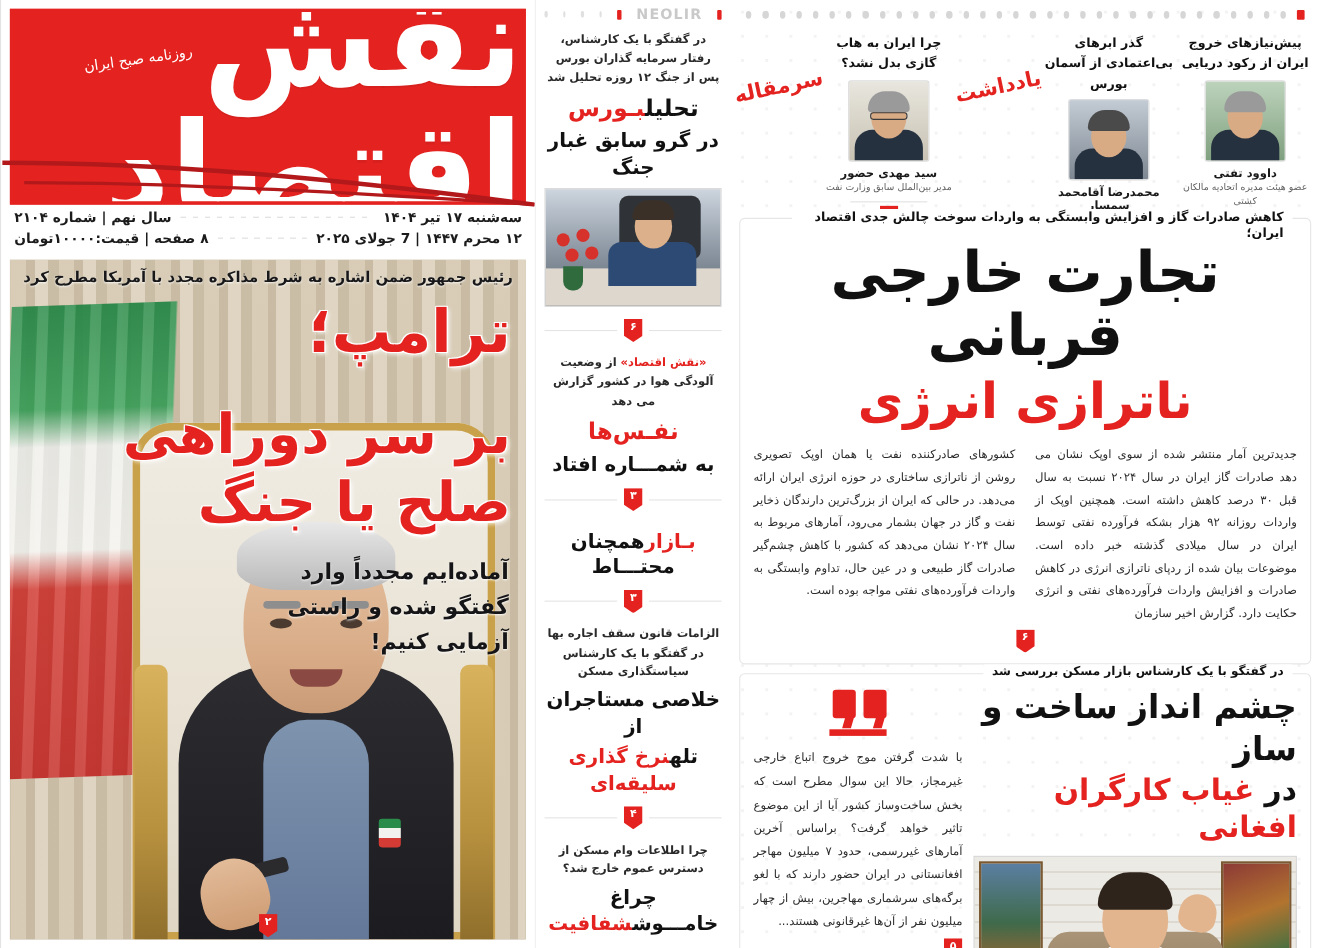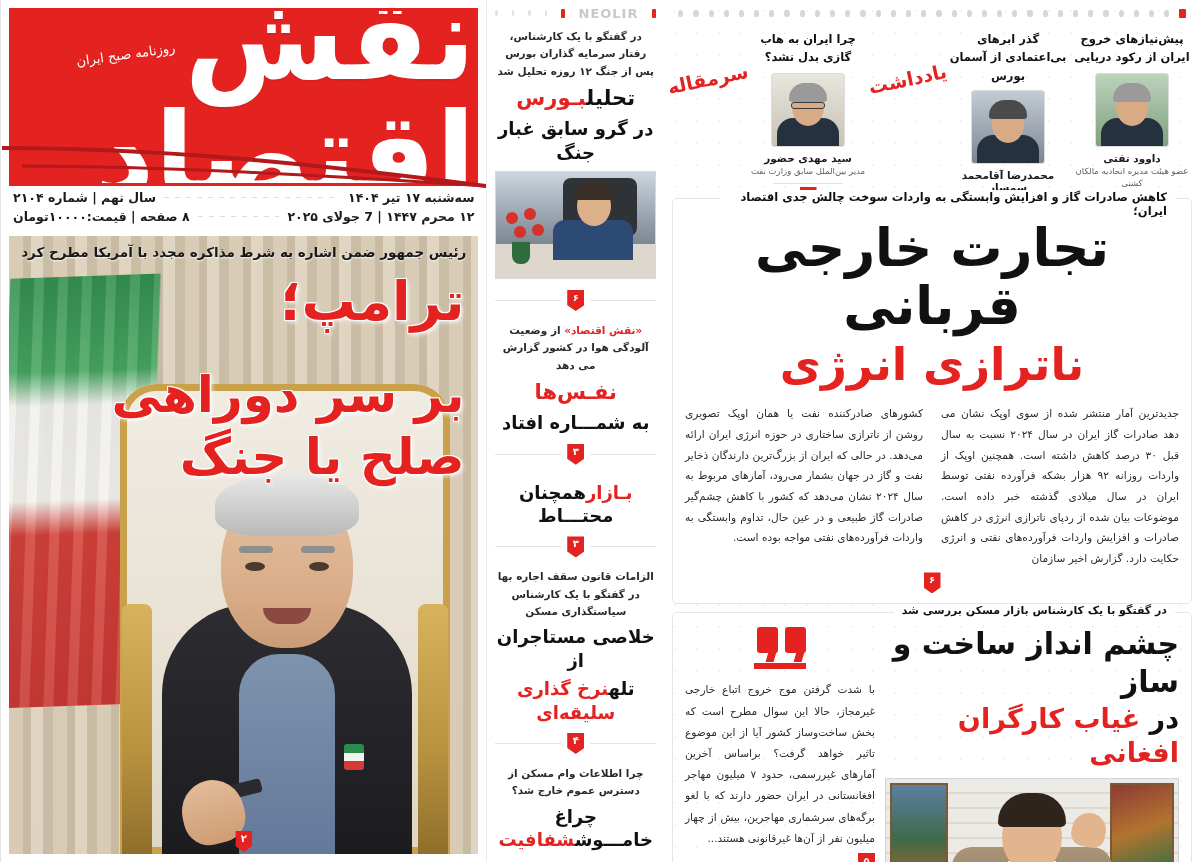--- a/index.html
+++ b/index.html
@@ -591,20 +591,21 @@
         </div>
       </div>
 
       <div class="feature-overlay">
         <span class="kicker-dark">رئیس جمهور ضمن اشاره به شرط مذاکره مجدد با آمریکا مطرح کرد</span>
         <div class="feat-headline">
           <span class="fh-line fh-1">ترامپ؛</span>
           <span class="fh-line fh-2">بر سر دوراهی</span>
           <span class="fh-line fh-3">صلح یا جنگ</span>
         </div>
+        <div class="feat-sub">آماده‌ایم مجدداً وارد گفتگو شده و راستی آزمایی کنیم!</div>
         <div class="feat-badge">
           <span class="badge">۲</span>
         </div>
       </div>
     </div>
   </section>
 
   <section class="col-mid">
 
     <div class="neolir">

